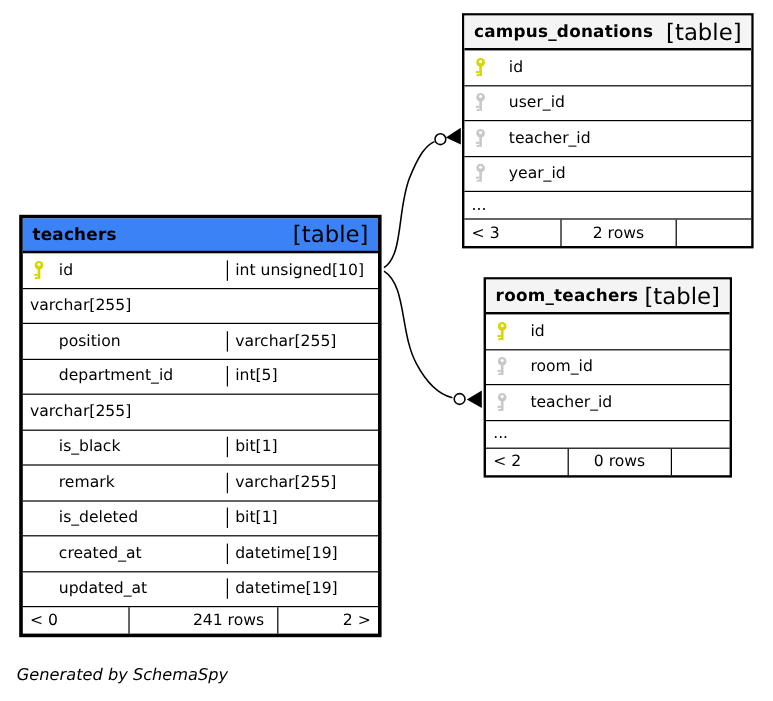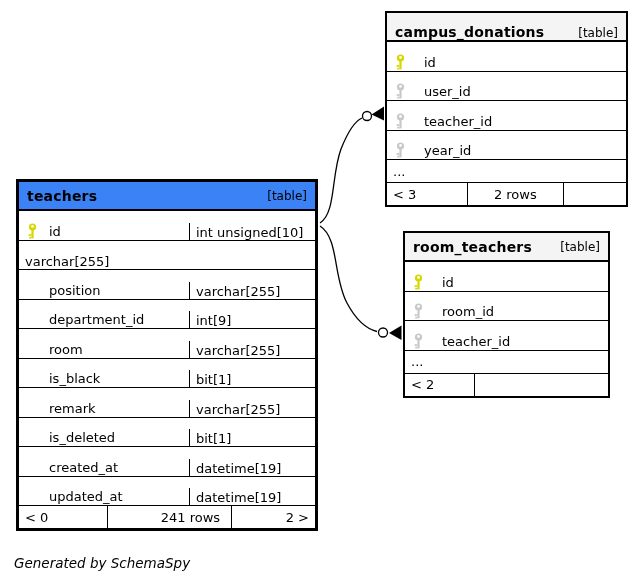--- a/index.html
+++ b/index.html
@@ -6,22 +6,22 @@
   body{
     width:644px;height:584px;background:#ffffff;position:relative;
     font-family:"DejaVu Sans","Liberation Sans",sans-serif;color:#000;
     overflow:hidden;
   }
   .db-table{position:absolute;background:#fff;border:2px solid #000;box-sizing:border-box;}
   .db-table.focal{border-width:3px;}
   .tbl-header{height:29px;background:#f4f4f4;border-bottom:2px solid #000;display:flex;align-items:center;justify-content:space-between;padding:0 8px;box-sizing:border-box;}
   .db-table.focal .tbl-header{border-bottom-width:2px;}
   .tbl-name{font-weight:bold;font-size:14px;letter-spacing:.2px;}
-  .tbl-tag{font-size:12px;}
-  .tbl-row{height:29.5px;border-bottom:1px solid #000;display:flex;align-items:flex-end;box-sizing:border-box;font-size:13px;}
+  .tbl-tag{font-size:19px;}
+  .tbl-row{height:29.5px;border-bottom:1px solid #000;display:flex;align-items:center;box-sizing:border-box;font-size:13px;}
   .cell-left{display:flex;align-items:center;padding-left:8px;box-sizing:border-box;}
   .with-types .cell-left{width:171px;border-right:1px solid #000;}
   .cell-right{flex:1;display:flex;align-items:center;padding-left:6px;box-sizing:border-box;}
   .key-slot{width:13px;height:17px;margin-right:9px;flex:none;display:flex;align-items:center;}
   .no-types .key-slot{margin-right:16px;}
   .ellipsis-row{height:23px;border-bottom:1px solid #000;display:flex;align-items:center;padding-left:6px;font-size:13px;box-sizing:border-box;}
   .tbl-footer{height:22px;display:flex;font-size:13px;box-sizing:border-box;}
   .f-cell{display:flex;align-items:center;padding:0 6px;box-sizing:border-box;white-space:pre;}
   .f-center{justify-content:center;}
   .f-right{justify-content:flex-end;}
@@ -81,28 +81,24 @@
         <div class="cell-right">
           <span>varchar[255]</span>
         </div>
       </div>
       <div class="tbl-row">
         <div class="cell-left">
           <span class="key-slot"></span>
           <span>department_id</span>
         </div>
         <div class="cell-right">
-          <span>int[9]</span>
-        </div>
-      </div>
-      <div class="tbl-row">
-        <div class="cell-left">
-          <span class="key-slot"></span>
-          <span>room</span>
-        </div>
+          <span>int[5]</span>
+        </div>
+      </div>
+      <div class="tbl-row">
         <div class="cell-right">
           <span>varchar[255]</span>
         </div>
       </div>
       <div class="tbl-row">
         <div class="cell-left">
           <span class="key-slot"></span>
           <span>is_black</span>
         </div>
         <div class="cell-right">
@@ -145,21 +141,21 @@
           <span>datetime[19]</span>
         </div>
       </div>
       <div class="tbl-footer">
         <div class="f-cell" style="width: 90px;">&lt; 0</div>
         <div class="f-cell f-center" style="width: 126px; padding-left: 48px;">241 rows</div>
         <div class="f-cell f-right" style="width: 86px;">2 &gt;</div>
       </div>
     </div>
     <div class="db-table no-types" style="left: 385px; top: 11px; width: 243px;">
-      <div class="tbl-header" style="background: rgb(244, 244, 244); align-items: flex-end;">
+      <div class="tbl-header" style="background: rgb(244, 244, 244);">
         <span class="tbl-name">campus_donations</span>
         <span class="tbl-tag">[table]</span>
       </div>
       <div class="tbl-row">
         <div class="cell-left">
           <span class="key-slot">
             <svg width="11" height="17" viewBox="0 0 11 17">
               <circle cx="5.5" cy="4" r="3.6" fill="#d6d600"></circle>
               <circle cx="5.5" cy="3.4" r="1.3" fill="#ffffff"></circle>
               <rect x="4.4" y="7" width="2.2" height="8.4" fill="#d6d600"></rect>
@@ -262,18 +258,19 @@
               <rect x="1.6" y="11.2" width="2.8" height="1.7" fill="#c8c8c8"></rect>
               <rect x="2.2" y="13.8" width="2.2" height="1.7" fill="#c8c8c8"></rect>
             </svg>
           </span>
           <span>teacher_id</span>
         </div>
       </div>
       <div class="ellipsis-row">...</div>
       <div class="tbl-footer">
         <div class="f-cell" style="width: 69px;">&lt; 2</div>
+        <div class="f-cell f-center" style="width: 88px;">0 rows</div>
         <div class="f-cell f-right" style="width: 50px;"></div>
       </div>
     </div>
   </div>
 
 <div class="gen-note">Generated by SchemaSpy</div>
 
 </body></html>

